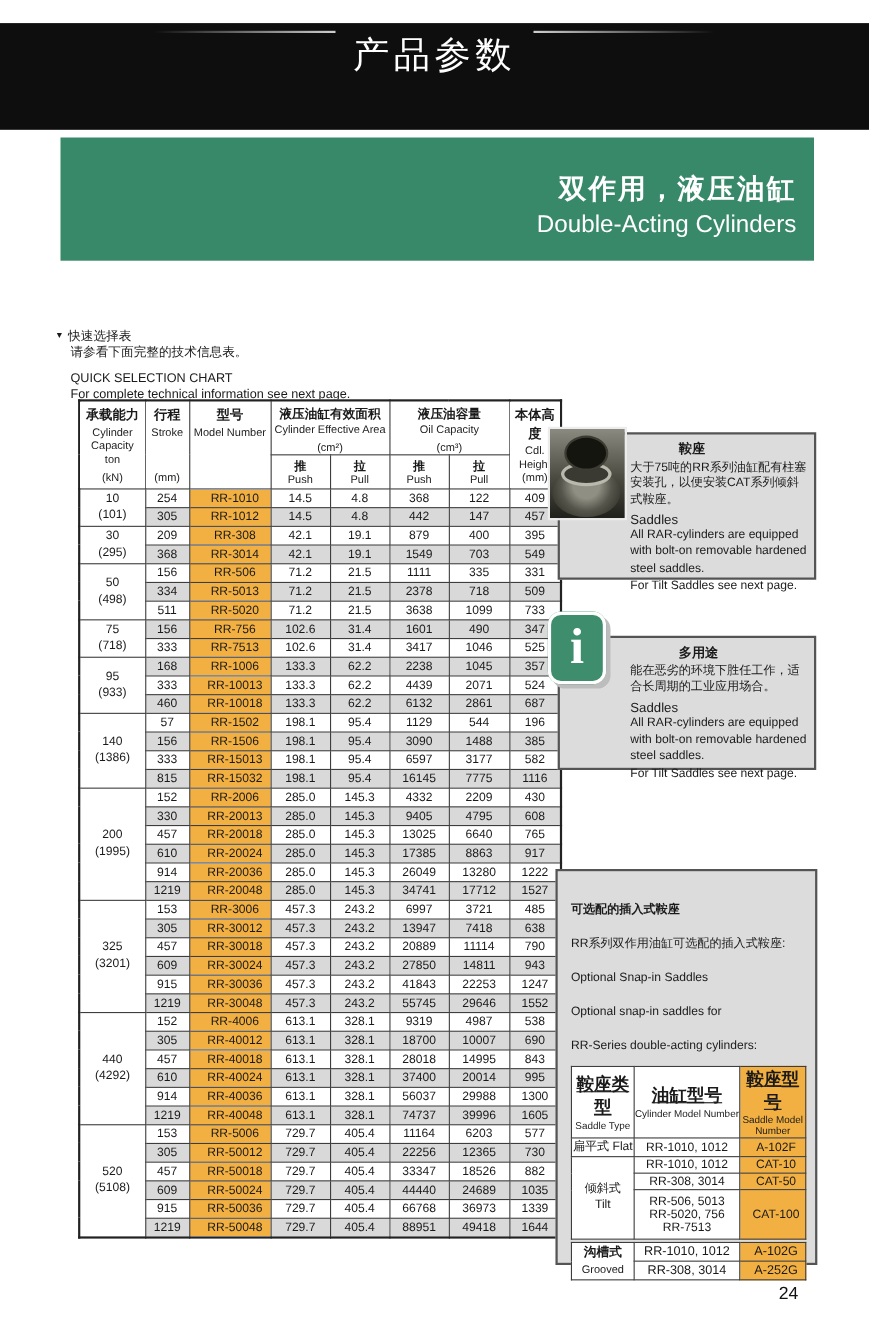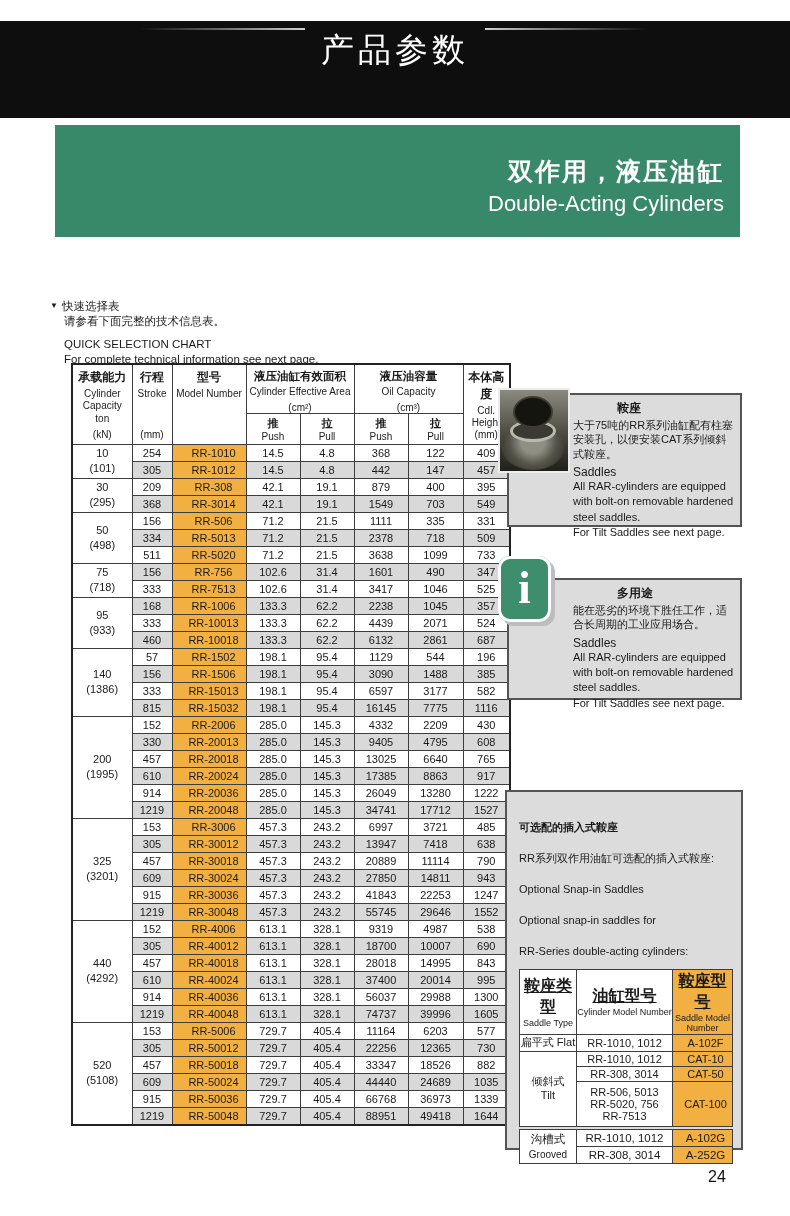--- a/index.html
+++ b/index.html
@@ -661,21 +661,21 @@
 
 
   <table class="grooved-table">
     <colgroup>
         <col style="width:57px">
         <col style="width:96px">
         <col style="width:60px">
       </colgroup>
     <tbody id="grooved-tbody">
         <tr>
-          <td class="st-type" rowspan="2"><span style="font-weight:normal">沟槽式</span><br><span style="font-size:10px">Grooved</span></td>
+          <td class="st-type" rowspan="2"><span style="font-weight:bold">沟槽式</span><br><span style="font-size:10px">Grooved</span></td>
           <td class="st-model">RR-1010, 1012</td>
           <td class="st-saddle orange">A-102G</td>
         </tr>
         <tr>
           <td class="st-model">RR-308, 3014</td>
           <td class="st-saddle orange">A-252G</td>
         </tr>
       </tbody>
   </table>
 </div>

